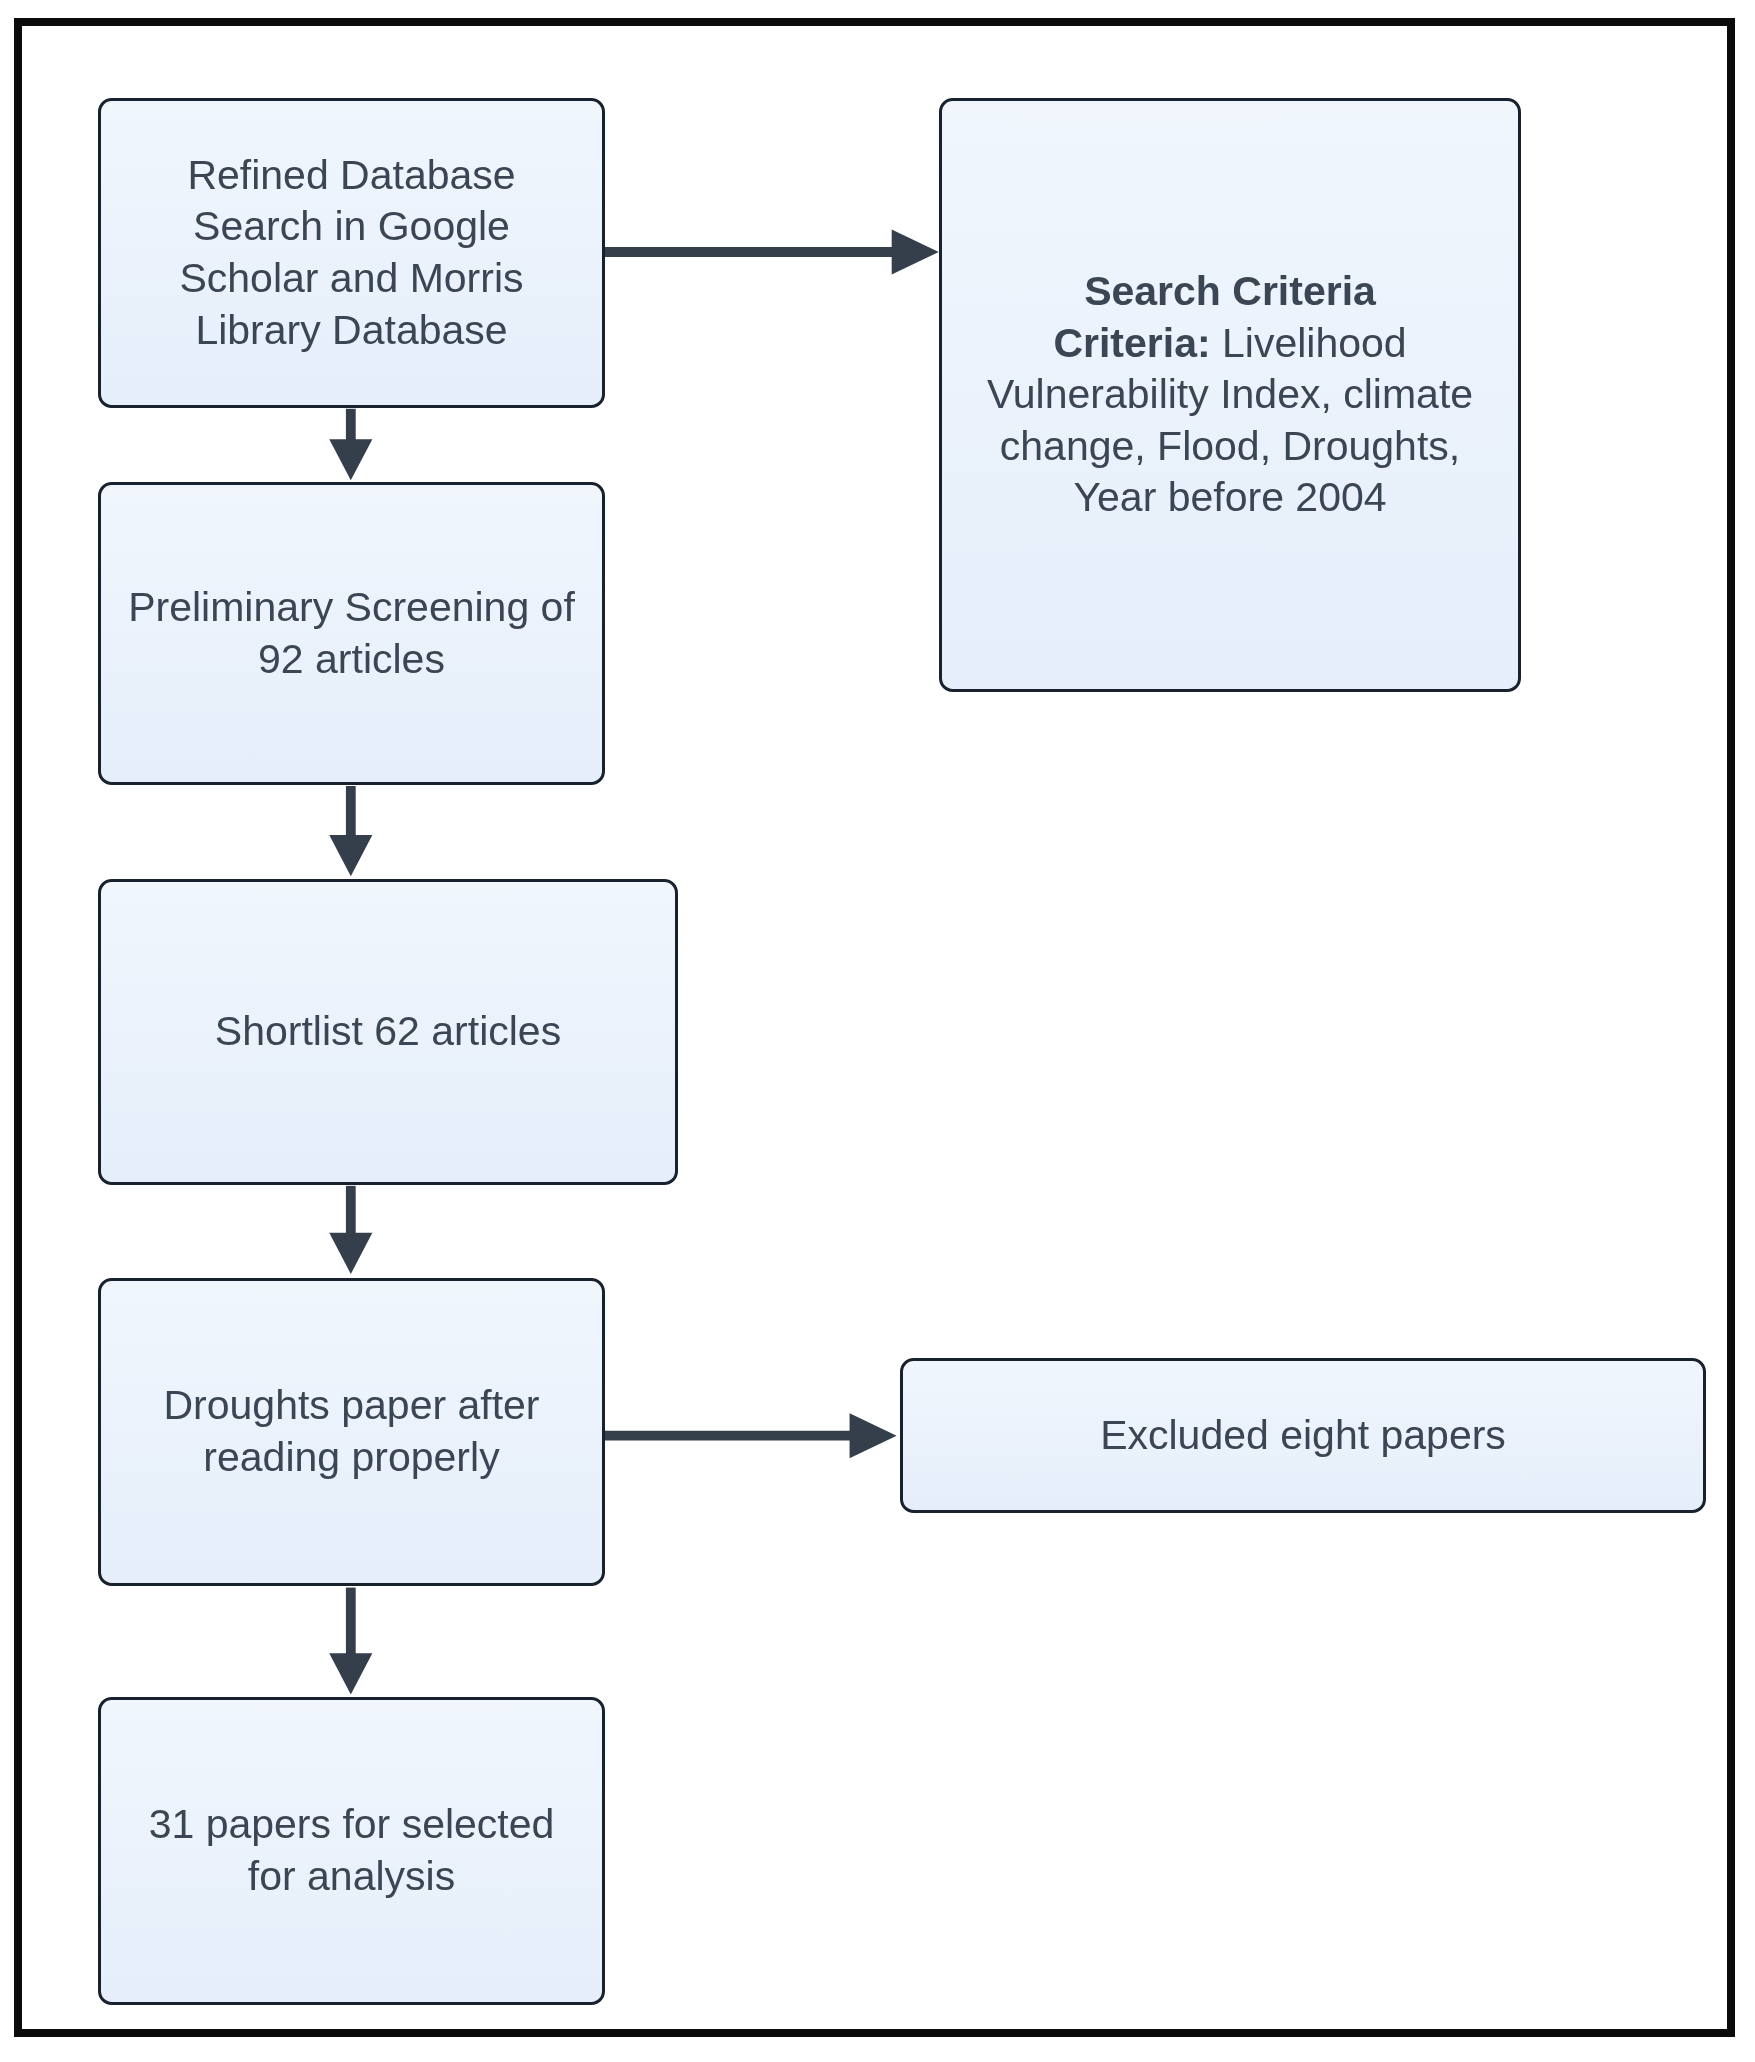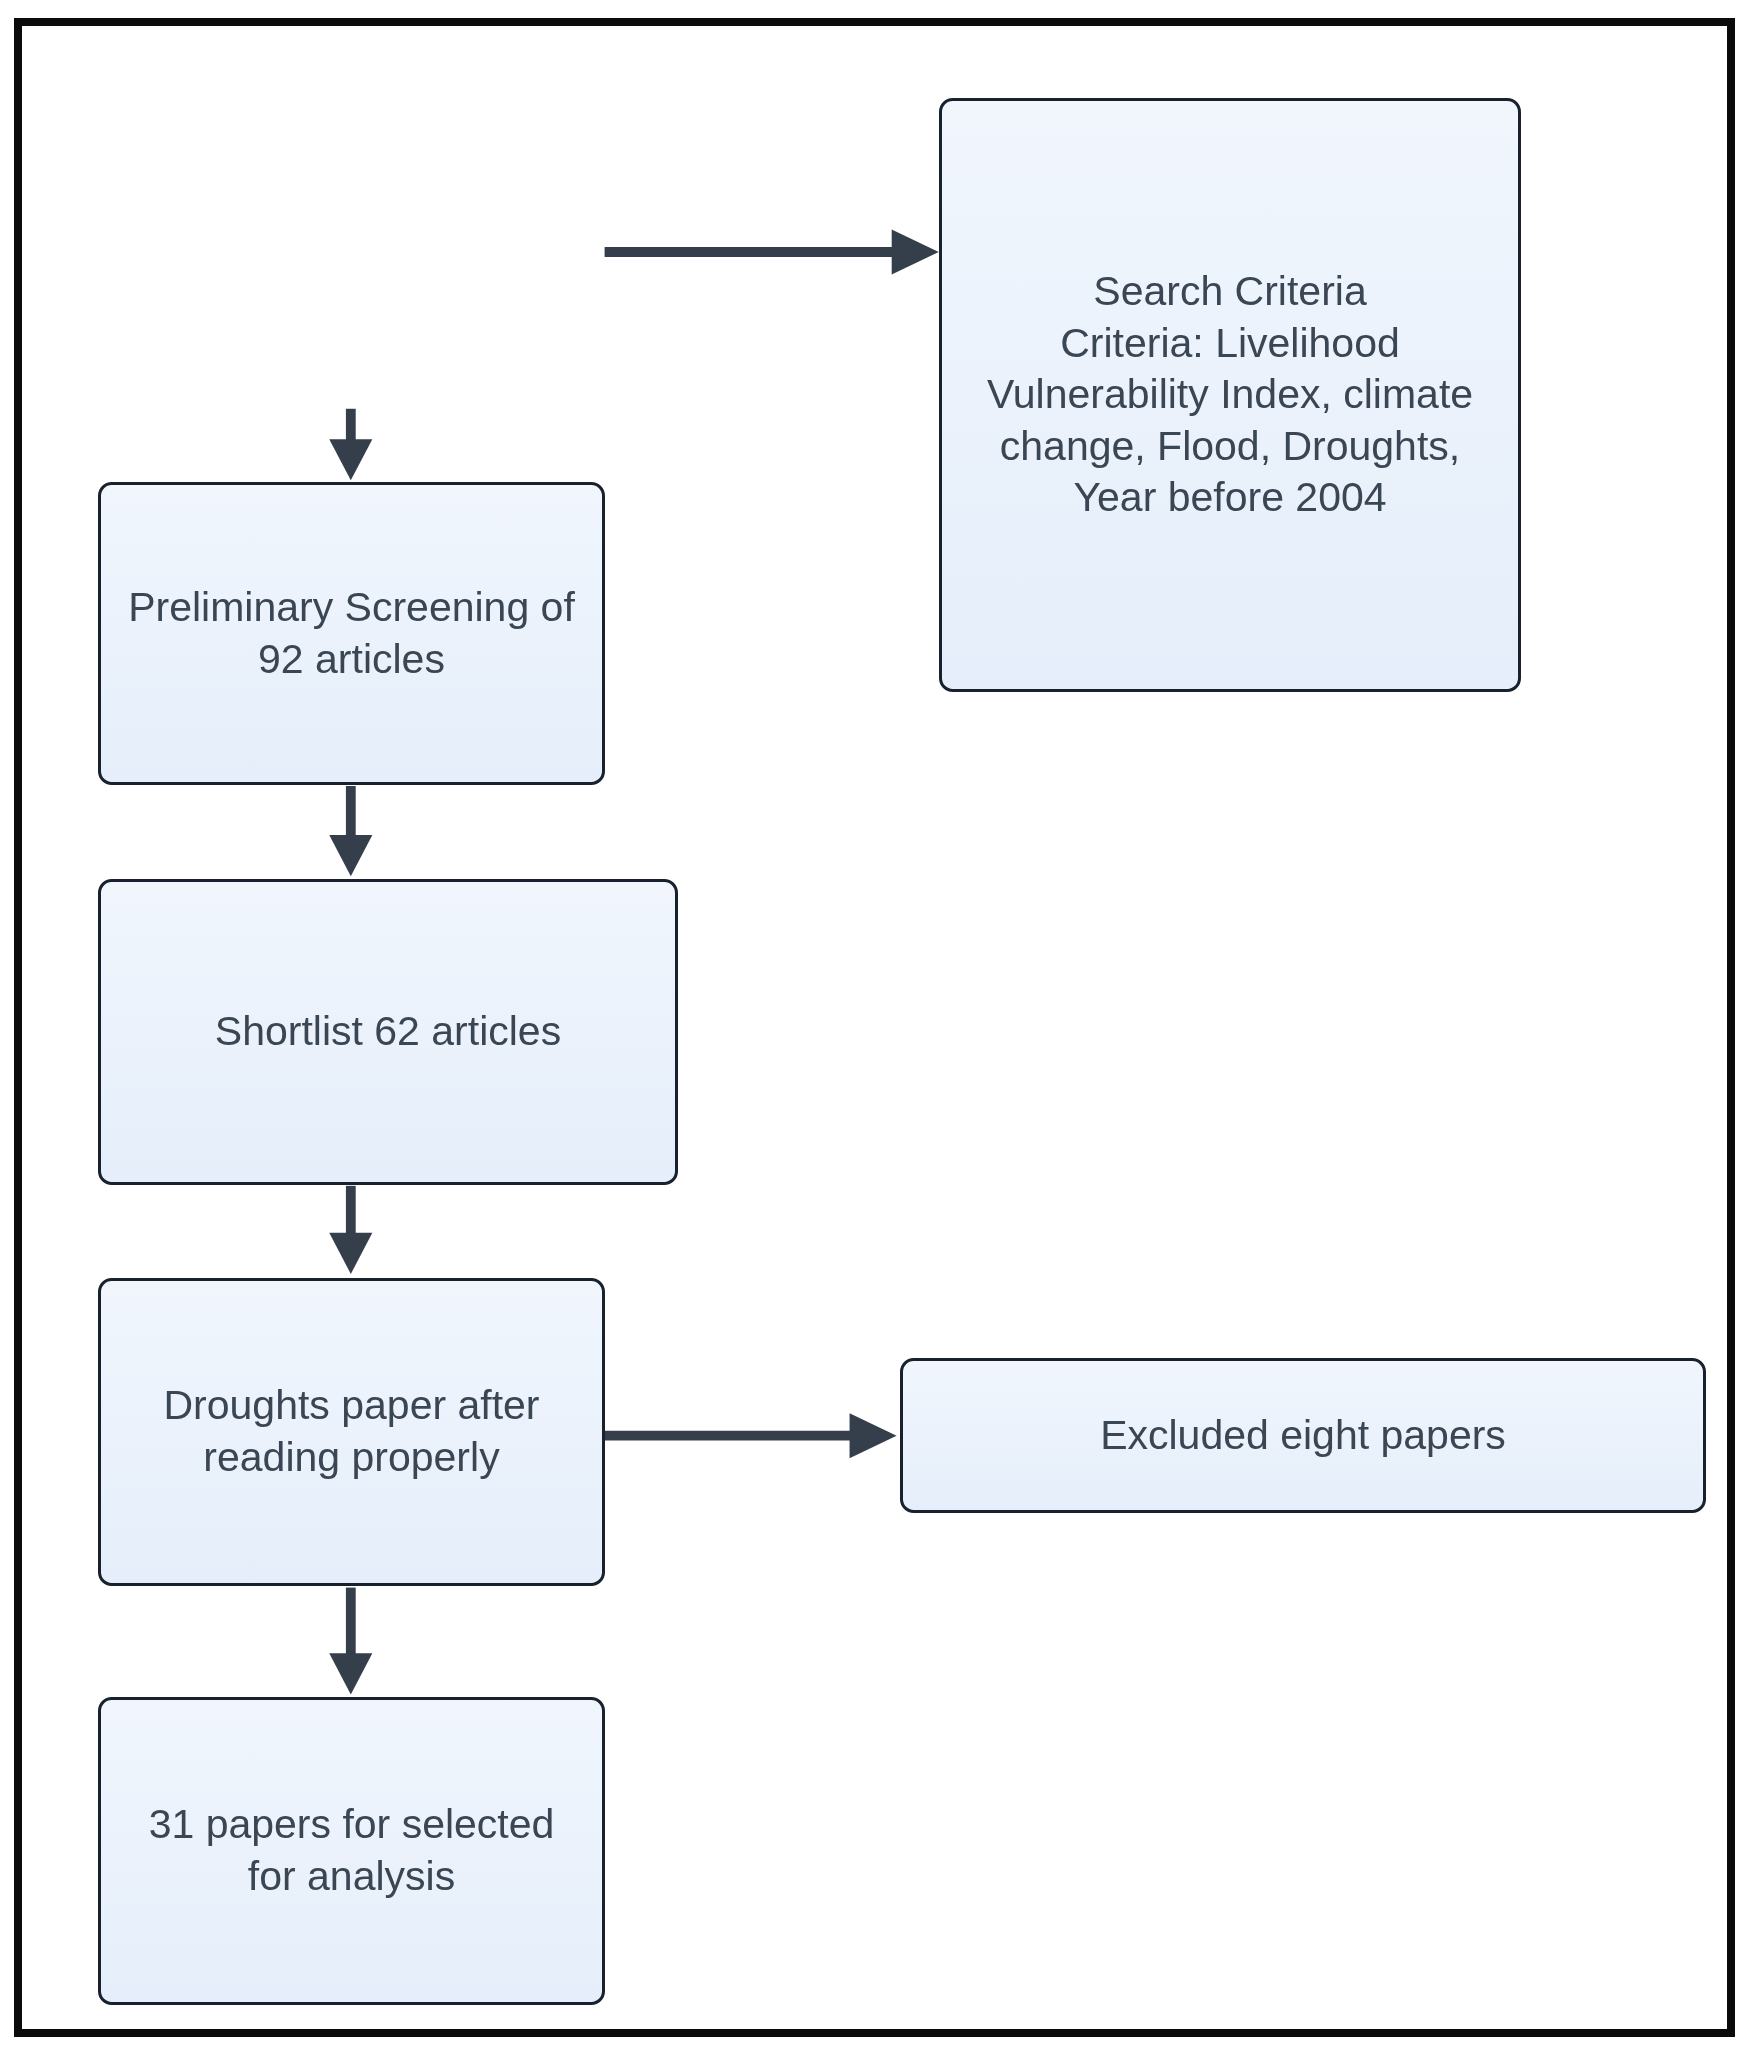--- a/index.html
+++ b/index.html
@@ -39,21 +39,21 @@
     background: linear-gradient(180deg, var(--node-fill-top, #f1f6fd) 0%, var(--node-fill-bottom, #e5eefa) 100%);
     display: flex;
     align-items: center;
     justify-content: center;
     text-align: center;
     color: var(--text, #3a4654);
     font-size: 41px;
     line-height: 1.26;
   }
   .node-label { display: block; }
-  .bold { font-weight: normal; }
+  .bold { font-weight: bold; }
 
   
   .node-refined   { left: 98px;  top: 98px;  width: 507px; height: 310px; }
   .node-criteria  { left: 939px;  top: 98px;  width: 582px; height: 594px; }
   .node-screening { left: 98px;  top: 482px;  width: 507px; height: 303px; }
   .node-shortlist { left: 98px;  top: 879px;  width: 580px; height: 306px; }
   .node-filtering { left: 98px;  top: 1278px; width: 507px; height: 308px; }
   .node-excluded  { left: 900px;  top: 1358px; width: 806px; height: 155px; }
   .node-selected  { left: 98px;  top: 1697px; width: 507px; height: 308px; }
 
@@ -102,20 +102,23 @@
     <g>
       <line class="arrow-line" x1="617" y1="1465" x2="869" y2="1465"></line>
       <polygon class="arrow-head" points="867,1442 915,1465 867,1488"></polygon>
     </g>
     <g>
       <line class="arrow-line" x1="358" y1="1620" x2="358" y2="1689"></line>
       <polygon class="arrow-head" points="336,1687 380,1687 358,1729"></polygon>
     </g>
   </svg>
 
+  <div class="node node-refined">
+    <div class="node-label">Refined Database Search in Google Scholar and Morris Library Database</div>
+  </div>
 
   <div class="node node-criteria">
     <div class="node-label">
       <div class="bold">Search Criteria</div>
       <div><span class="bold">Criteria:</span><span> Livelihood Vulnerability Index, climate change, Flood, Droughts, Year before 2004</span></div>
     </div>
   </div>
 
   <div class="node node-screening">
     <div class="node-label">Preliminary Screening of 92 articles</div>

